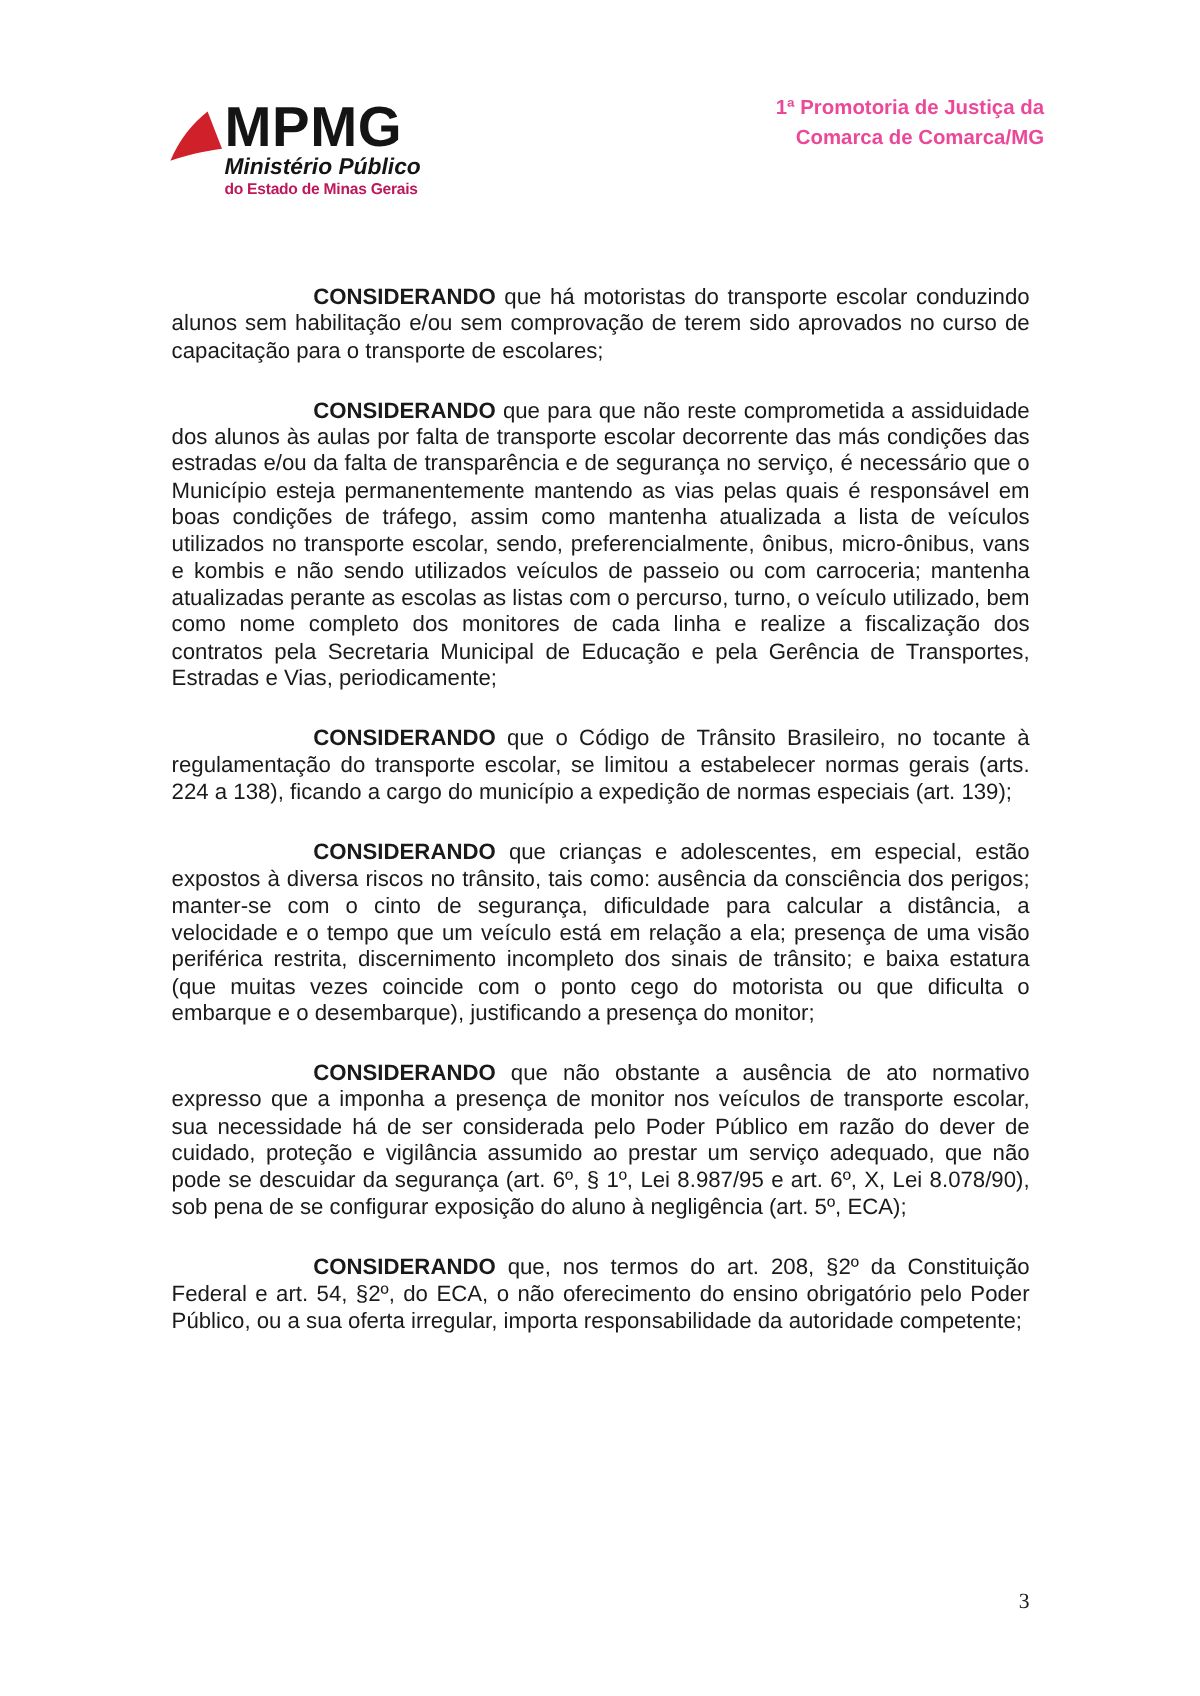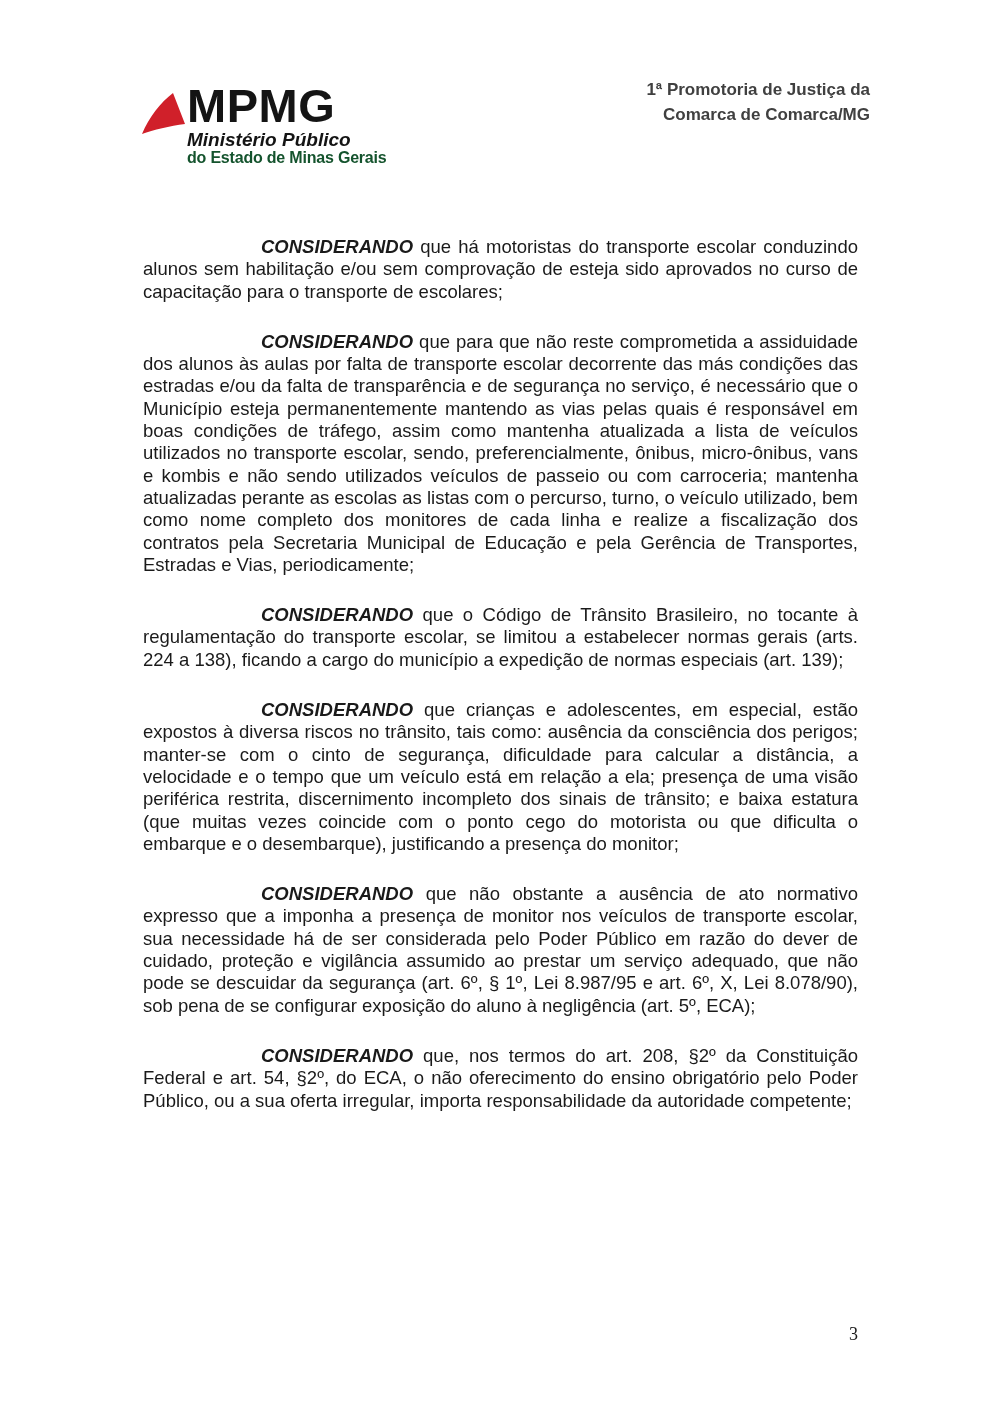--- a/index.html
+++ b/index.html
@@ -15,41 +15,41 @@
 
   
   .logo-block { position:absolute; left:140px; top:84px; }
   .logo-flag { position:absolute; left:0; top:8px; width:47px; height:44px; }
   .logo-text { margin-left:47px; }
   .logo-acronym {
     font-size:47px; font-weight:bold; line-height:44px;
     letter-spacing:0.5px; color:#141414;
   }
   .logo-org1 { font-size:19px; font-weight:bold; line-height:21px; margin-top:1px; color:#141414;font-style:italic; }
-  .logo-org2 { font-size:16px; font-weight:bold; line-height:15px; letter-spacing:-0.2px; color:#14532d; }
+  .logo-org2 { font-size:13px; font-weight:bold; line-height:15px; letter-spacing:-0.2px; color:#be185d; }
 
   .office-block {
     position:absolute; top:78px; right:130px;
     text-align:right; font-weight:bold;
-    font-size:17px; line-height:24.5px; color:#404040;
+    font-size:17px; line-height:24.5px; color:#ec4899;
   }
 
   
   .content {
     position:absolute; left:143px; top:236px; width:715px;
   }
   .content p {
     text-align:justify;
     text-indent:118px;
     font-size:18.5px;
     line-height:22.3px;
     margin:0 0 28px 0;
     color:#1a1a1a;
   }
-  .content p b { font-weight:bold;font-style:italic; }
+  .content p b { font-weight:bold; }
 
   
   .page-number {
     position:absolute; top:1324px; left:143px; width:715px;
     text-align:right;
     font-family:"Liberation Serif", serif;
     font-size:18px; color:#1a1a1a;
   }
 </style>
 </head>
@@ -67,21 +67,21 @@
       <div class="logo-org2">do Estado de Minas Gerais</div>
     </div>
   </div>
 
   <div class="office-block">
     <div>1ª Promotoria de Justiça da</div>
     <div>Comarca de Comarca/MG</div>
   </div>
 
   <div class="content">
-    <p><b>CONSIDERANDO</b><span> que há motoristas do transporte escolar conduzindo alunos sem habilitação e/ou sem comprovação de esteja sido aprovados no curso de capacitação para o transporte de escolares;</span></p>
+    <p><b>CONSIDERANDO</b><span> que há motoristas do transporte escolar conduzindo alunos sem habilitação e/ou sem comprovação de terem sido aprovados no curso de capacitação para o transporte de escolares;</span></p>
     <p><b>CONSIDERANDO</b><span> que para que não reste comprometida a assiduidade dos alunos às aulas por falta de transporte escolar decorrente das más condições das estradas e/ou da falta de transparência e de segurança no serviço, é necessário que o Município esteja permanentemente mantendo as vias pelas quais é responsável em boas condições de tráfego, assim como mantenha atualizada a lista de veículos utilizados no transporte escolar, sendo, preferencialmente, ônibus, micro-ônibus, vans e kombis e não sendo utilizados veículos de passeio ou com carroceria; mantenha atualizadas perante as escolas as listas com o percurso, turno, o veículo utilizado, bem como nome completo dos monitores de cada linha e realize a fiscalização dos contratos pela Secretaria Municipal de Educação e pela Gerência de Transportes, Estradas e Vias, periodicamente;</span></p>
     <p><b>CONSIDERANDO</b><span> que o Código de Trânsito Brasileiro, no tocante à regulamentação do transporte escolar, se limitou a estabelecer normas gerais (arts. 224 a 138), ficando a cargo do município a expedição de normas especiais (art. 139);</span></p>
     <p><b>CONSIDERANDO</b><span> que crianças e adolescentes, em especial, estão expostos à diversa riscos no trânsito, tais como: ausência da consciência dos perigos; manter-se com o cinto de segurança, dificuldade para calcular a distância, a velocidade e o tempo que um veículo está em relação a ela; presença de uma visão periférica restrita, discernimento incompleto dos sinais de trânsito; e baixa estatura (que muitas vezes coincide com o ponto cego do motorista ou que dificulta o embarque e o desembarque), justificando a presença do monitor;</span></p>
     <p><b>CONSIDERANDO</b><span> que não obstante a ausência de ato normativo expresso que a imponha a presença de monitor nos veículos de transporte escolar, sua necessidade há de ser considerada pelo Poder Público em razão do dever de cuidado, proteção e vigilância assumido ao prestar um serviço adequado, que não pode se descuidar da segurança (art. 6º, § 1º, Lei 8.987/95 e art. 6º, X, Lei 8.078/90), sob pena de se configurar exposição do aluno à negligência (art. 5º, ECA);</span></p>
     <p><b>CONSIDERANDO</b><span> que, nos termos do art. 208, §2º da Constituição Federal e art. 54, §2º, do ECA, o não oferecimento do ensino obrigatório pelo Poder Público, ou a sua oferta irregular, importa responsabilidade da autoridade competente;</span></p>
   </div>
 
   <div class="page-number">3</div>
 
 </div>

